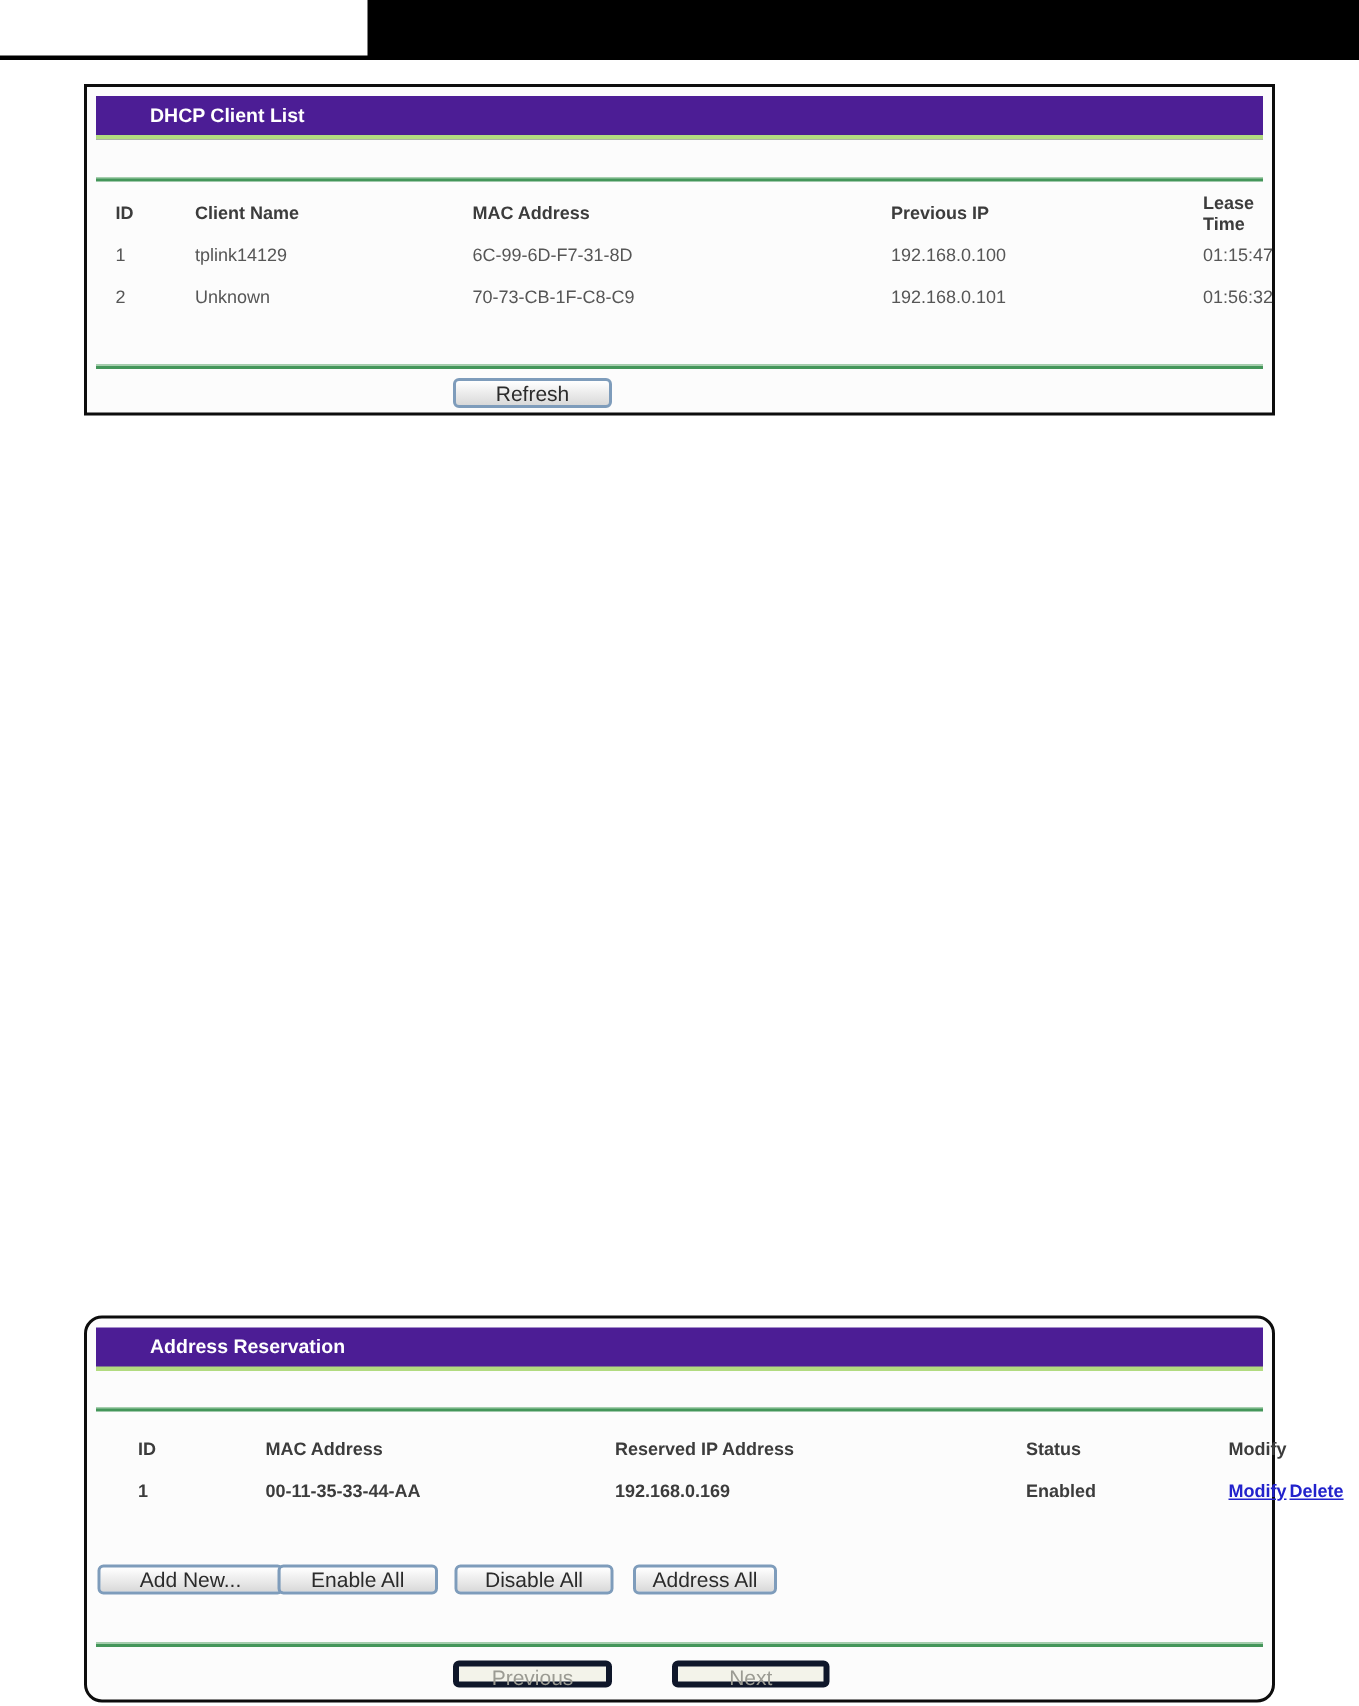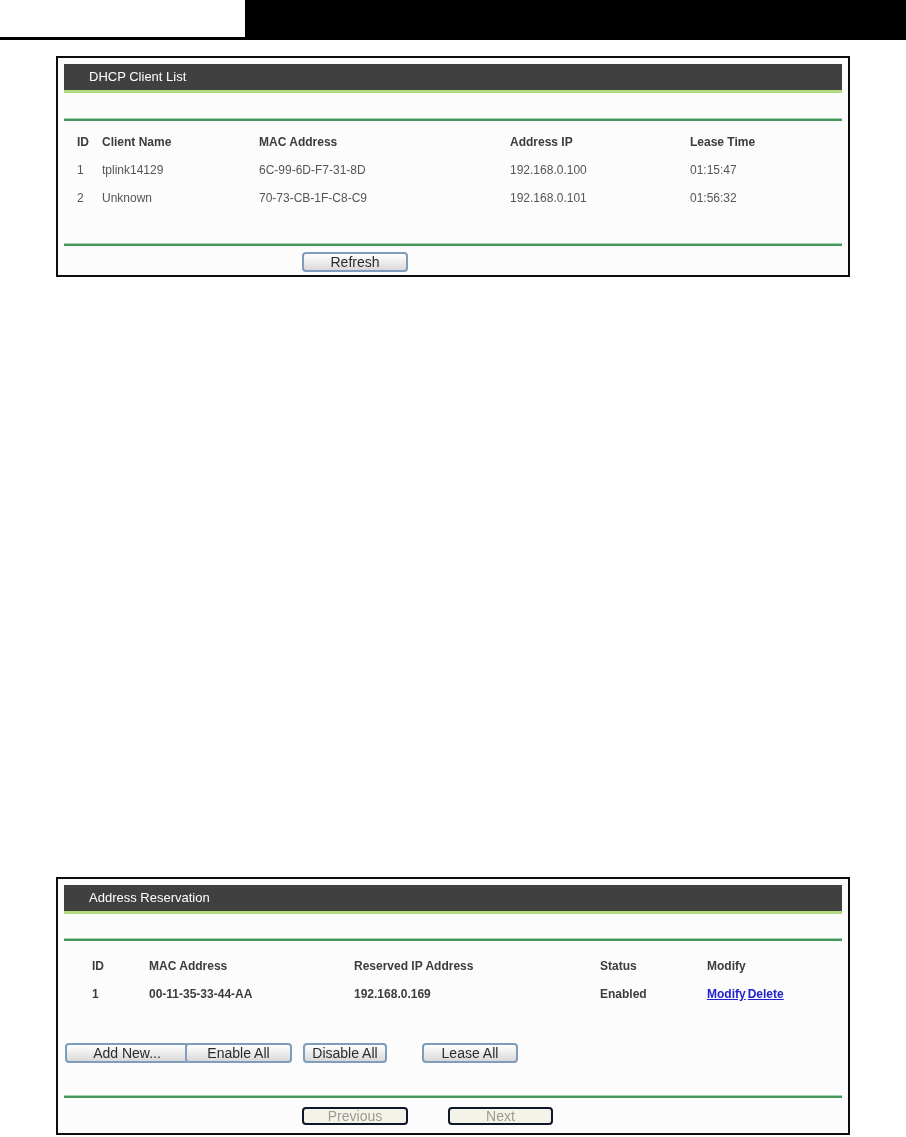--- a/index.html
+++ b/index.html
@@ -7,60 +7,60 @@
          font-family:"Liberation Sans",sans-serif;}
 
   
   .banner{position:absolute;left:245px;top:0;width:661px;height:38px;background:#000000;}
   .rule{position:absolute;left:0;top:37px;width:906px;height:3px;background:#000000;}
 
   
   .panel{position:absolute;left:56px;width:794px;border:2px solid #0d0d0d;background:#fcfcfc;
          box-sizing:border-box;}
   .panel1{top:56px;height:221px;}
-  .panel2{top:877px;height:258px;}
+  .panel2{top:877px;height:258px;border-radius:12px;}
 
-  .titlebar{position:absolute;left:6px;right:6px;top:6px;height:26px;background:#404040;
+  .titlebar{position:absolute;left:6px;right:6px;top:6px;height:26px;background:#4c1d95;
             border-bottom:3px solid #b2db80;box-sizing:content-box;
-            color:#ffffff;font-size:13px;font-weight:normal;line-height:26px;padding-left:25px;}
+            color:#ffffff;font-size:13px;font-weight:bold;line-height:26px;padding-left:36px;}
   .sep{position:absolute;left:6px;right:6px;height:2px;background:#44965a;
        border-top:1px solid #a6cfae;}
 
   .grid-row{position:absolute;left:0;right:0;height:28px;display:grid;align-items:center;
-            font-size:12px;color:#565656;}
+            font-size:12px;color:#565656;gap:28px;}
   .p1 .grid-row{padding-left:19px;grid-template-columns:25px 157px 251px 180px 1fr;}
   .p2 .grid-row{padding-left:34px;grid-template-columns:57px 205px 246px 107px 1fr;}
   .hdr{font-weight:bold;color:#3c3c3c;}
   .boldrow{font-weight:bold;color:#3c3c3c;}
 
   .btn{position:absolute;box-sizing:border-box;height:20px;border:2px solid #7e9cbb;border-radius:4px;
        background:linear-gradient(#ffffff,#d9d9d9);font-family:"Liberation Sans",sans-serif;
        font-size:14px;color:#2b2b2b;text-align:center;line-height:16px;padding:0;cursor:pointer;}
-  .btn-disabled{border:2px solid #0f172a;background:#f3f3ea;color:#9b9b93;height:18px;line-height:14px;}
+  .btn-disabled{border:4px solid #0f172a;background:#f3f3ea;color:#9b9b93;height:18px;line-height:14px;}
 
   .mod-links a{color:#2222cc;font-weight:bold;text-decoration:underline;font-size:12px;cursor:pointer;}
   .mod-links a + a{margin-left:2px;}
 </style>
 </head>
 <body>
 
 <div class="stage">
 
   <div class="banner"></div>
   <div class="rule"></div>
 
   <div class="panel panel1 p1">
     <div class="titlebar">DHCP Client List</div>
     <div class="sep" style="top:60px;"></div>
 
     <div class="grid-row hdr" style="top:70px;">
       <span>ID</span>
       <span>Client Name</span>
       <span>MAC Address</span>
-      <span>Address IP</span>
+      <span>Previous IP</span>
       <span>Lease Time</span>
     </div>
 
     <div class="grid-row" style="top:98px;">
       <span>1</span>
       <span>tplink14129</span>
       <span>6C-99-6D-F7-31-8D</span>
       <span>192.168.0.100</span>
       <span>01:15:47</span>
     </div>
@@ -94,22 +94,22 @@
       <span>00-11-35-33-44-AA</span>
       <span>192.168.0.169</span>
       <span>Enabled</span>
       <span class="mod-links">
         <a>Modify</a><a>Delete</a>
       </span>
     </div>
 
     <button class="btn" style="top:164px;left:7px;width:124px;">Add New...</button>
     <button class="btn" style="top:164px;left:127px;width:107px;">Enable All</button>
-    <button class="btn" style="top:164px;left:245px;width:84px;">Disable All</button>
-    <button class="btn" style="top:164px;left:364px;width:96px;">Lease All</button>
+    <button class="btn" style="top:164px;left:245px;width:106px;">Disable All</button>
+    <button class="btn" style="top:164px;left:364px;width:96px;">Address All</button>
 
     <div class="sep" style="top:216px;"></div>
 
     <button class="btn btn-disabled" style="top:228px;left:244px;width:106px;">Previous</button>
     <button class="btn btn-disabled" style="top:228px;left:362px;width:105px;margin-left:28px;">Next</button>
   </div>
 
 </div>
 
 </body></html>

